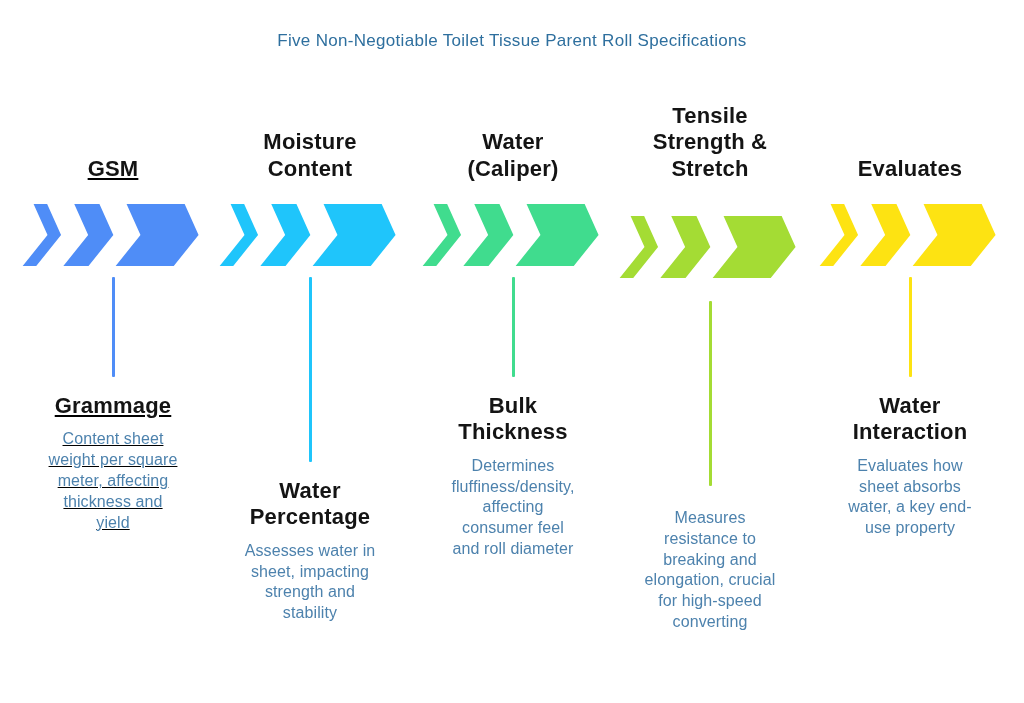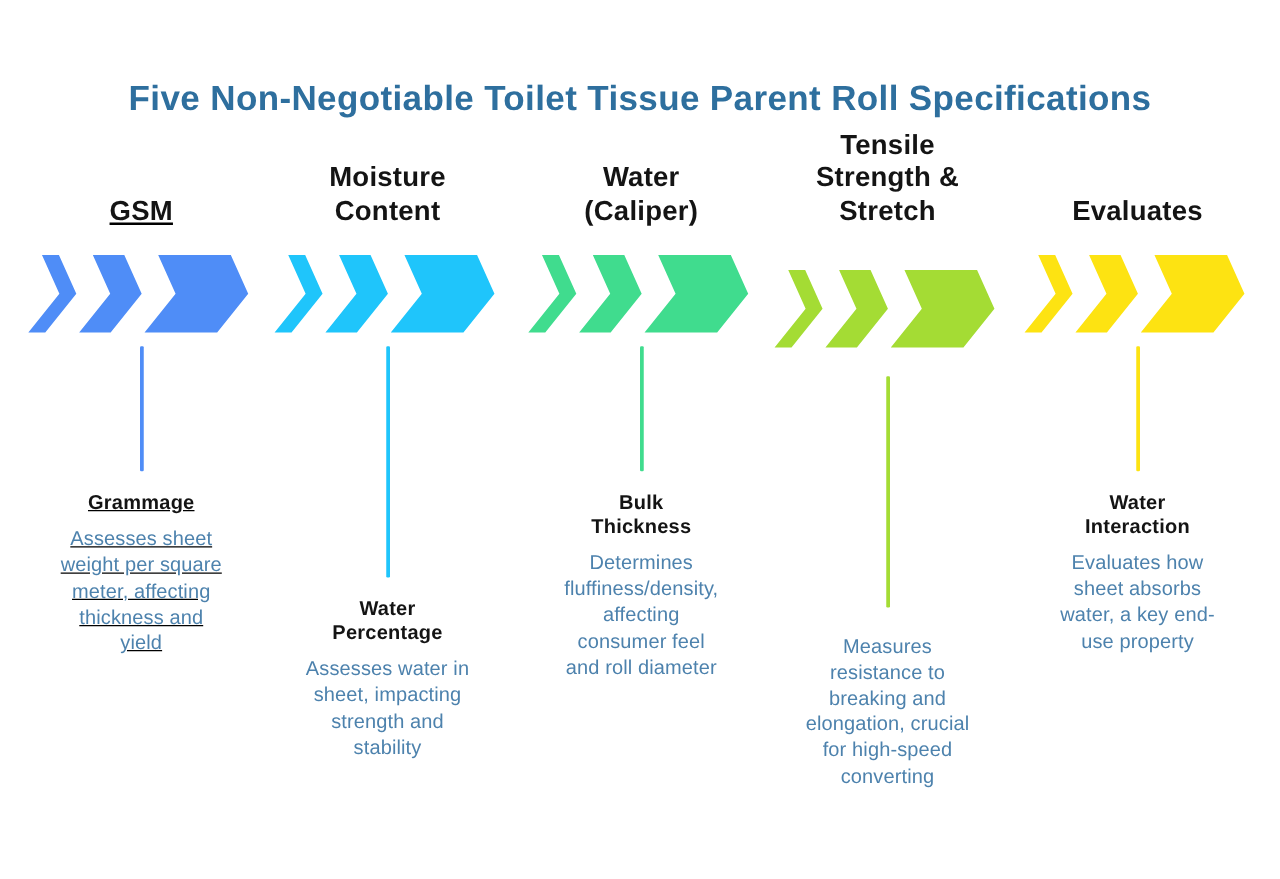--- a/index.html
+++ b/index.html
@@ -1,36 +1,36 @@
 <!DOCTYPE html>
 <html><head>
 <meta charset="utf-8">
 <style>
   html,body{margin:0;padding:0;background:#ffffff;}
   #page{position:relative;width:1024px;height:703px;background:#ffffff;overflow:hidden;
         font-family:"Liberation Sans", sans-serif;}
 
   .main-title{position:absolute;top:31px;left:0;right:0;text-align:center;
-              font-size:28px;font-weight:700;letter-spacing:.3px;color:#2E6F9E;margin-top:32px;}
+              font-size:17px;font-weight:400;letter-spacing:.3px;color:#2E6F9E;}
 
   .column{position:absolute;top:88px;width:190px;display:flex;flex-direction:column;
           align-items:center;text-align:center;}
   .col-1{left:18px;text-decoration:underline;} .col-2{left:215px;} .col-3{left:418px;} .col-4{left:615px;gap:12px;} .col-5{left:815px;}
 
   .col-header{height:95px;display:flex;align-items:flex-end;justify-content:center;
               font-size:22px;font-weight:700;letter-spacing:.2px;color:#141414;
               line-height:1.22;white-space:pre-line;}
 
   .chevrons{margin-top:20px;width:184px;height:64px;display:block;}
 
   .connector{margin-top:10px;width:3px;border-radius:1px;}
   .connector.short{height:100px;}
   .connector.long{height:185px;}
 
-  .col-subheading{margin-top:16px;font-size:16px;font-weight:700;letter-spacing:.2px;
+  .col-subheading{margin-top:16px;font-size:22px;font-weight:700;letter-spacing:.2px;
                   color:#141414;line-height:1.2;white-space:pre-line;}
 
   .col-description{margin-top:10px;font-size:16px;color:#4D82AD;line-height:1.3;
                    letter-spacing:.1px;white-space:pre-line;}
 </style>
 </head>
 <body>
 
 <div id="page">
 
@@ -40,21 +40,21 @@
     <div class="col-header">GSM</div>
     <svg class="chevrons" viewBox="0 0 190 64" xmlns="http://www.w3.org/2000/svg">
       <g transform="translate(13,0) skewX(-10)" fill="#4F8DF7">
         <path d="M0 0 H14 L34 32 L14 64 H0 L20 32 Z"></path>
         <path d="M42 0 H68 L88 32 L68 64 H42 L62 32 Z"></path>
         <path d="M96 0 H156 L176 32 L156 64 H96 L116 32 Z"></path>
       </g>
     </svg>
     <div class="connector short" style="background-color: rgb(79, 141, 247);"></div>
     <div class="col-subheading">Grammage</div>
-    <div class="col-description">Assesses sheet
+    <div class="col-description">Content sheet
 weight per square
 meter, affecting
 thickness and
 yield</div>
   </div>
 
   <div class="column col-2">
     <div class="col-header">Moisture
 Content</div>
     <svg class="chevrons" viewBox="0 0 190 64" xmlns="http://www.w3.org/2000/svg">

